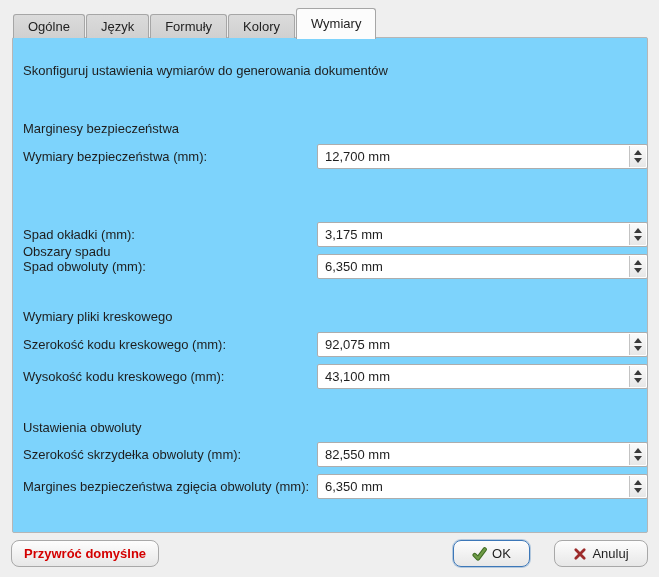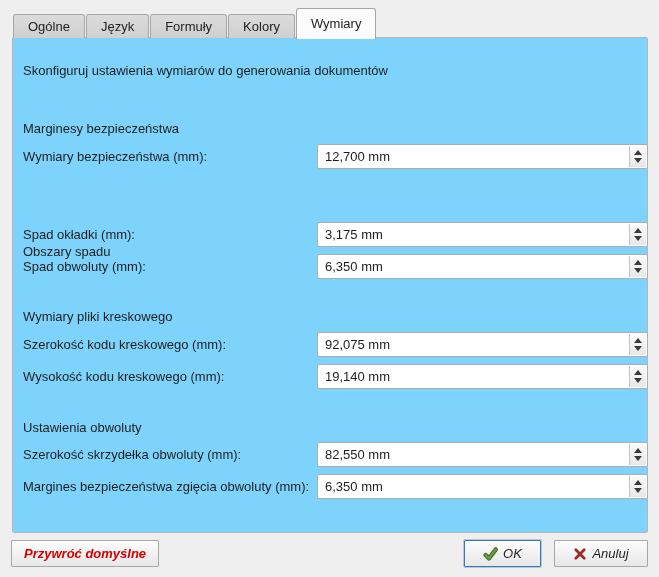--- a/index.html
+++ b/index.html
@@ -45,26 +45,26 @@
     background:linear-gradient(#fbfbfb,#e7e7e7);
     border-left:1px solid #c3c3c3; border-radius:0 1px 1px 0;
     display:flex; flex-direction:column; align-items:center; justify-content:center; gap:3px;
   }
   .arr-up   { width:0; height:0; border-left:4px solid transparent; border-right:4px solid transparent; border-bottom:5px solid #3a3a3a; }
   .arr-down { width:0; height:0; border-left:4px solid transparent; border-right:4px solid transparent; border-top:5px solid #3a3a3a; }
 
   
   .btn {
     height:27px; display:inline-flex; align-items:center; justify-content:center;
-    border:1px solid #a8a8a8; border-radius:1px;
+    border:1px solid #a8a8a8; border-radius:8px;
     background:linear-gradient(#fdfdfd,#e7e7e7);
-    padding:0 12px; white-space:nowrap; cursor:default;font-style:italic;
+    padding:0 12px; white-space:nowrap; cursor:default;
   }
   .btn-restore { position:absolute; left:11px; top:540px; color:#d40000; font-weight:bold; }
-  .footer-right { position:absolute; right:11px; top:540px; display:flex; gap:13px; }
+  .footer-right { position:absolute; right:11px; top:540px; display:flex; gap:24px; }
   .btn-ok { width:77px; border:1px solid #3c77b8; box-shadow:0 0 0 1px rgba(70,130,190,0.35); }
   .btn-cancel { width:94px; }
   .btn svg { margin-right:5px; flex:0 0 auto; }
 </style>
 </head>
 <body>
 
 <div class="dialog">
 
   <div class="tabbar">
@@ -116,21 +116,21 @@
     <div class="spin" style="top:294px;">
       <div class="val">92,075 mm</div>
       <div class="btns">
         <div class="arr-up"></div>
         <div class="arr-down"></div>
       </div>
     </div>
 
     <div class="row-label" style="top:326px;">Wysokość kodu kreskowego (mm):</div>
     <div class="spin" style="top:326px;">
-      <div class="val">19,140 mm</div>
+      <div class="val">43,100 mm</div>
       <div class="btns">
         <div class="arr-up"></div>
         <div class="arr-down"></div>
       </div>
     </div>
 
     <div class="sec-title" style="top:382px;">Ustawienia obwoluty</div>
 
     <div class="row-label" style="top:404px;">Szerokość skrzydełka obwoluty (mm):</div>
     <div class="spin" style="top:404px;">

